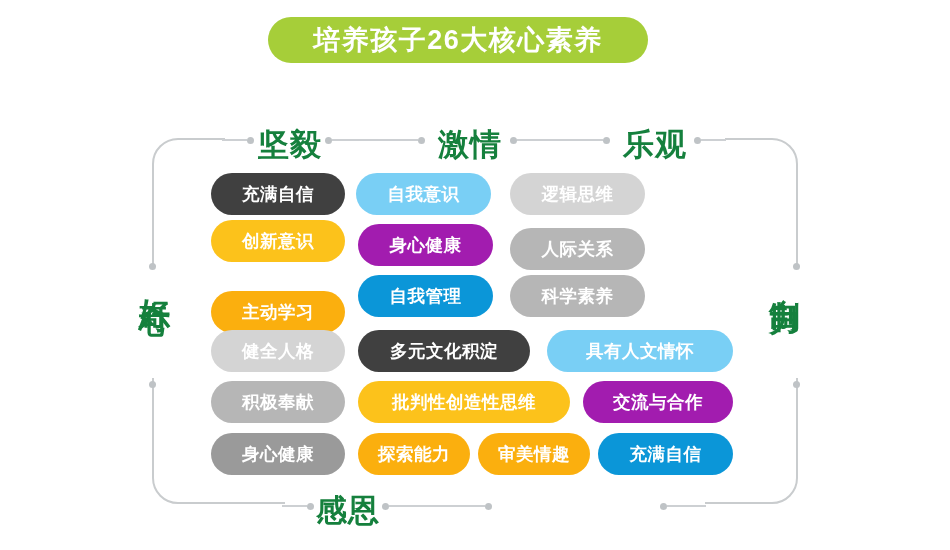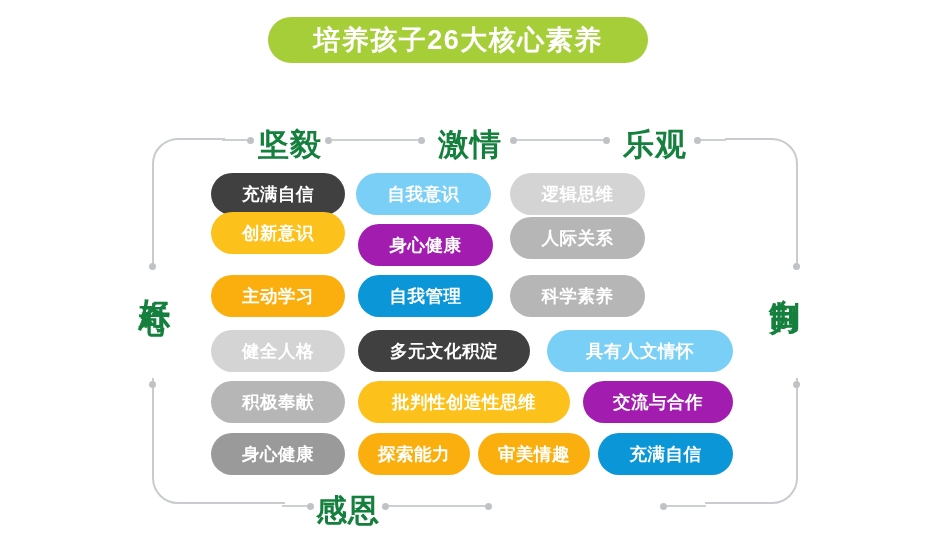--- a/index.html
+++ b/index.html
@@ -149,24 +149,24 @@
     <div class="dot"></div>
   </div>
   <div class="conn" style="left:793px; top:380px; width:9px; height:9px;">
     <div class="dot"></div>
   </div>
 
   <div id="pill-layer">
       <div class="pill c-yellow1" style="left: 211px; top: 173px; width: 134px;">充满自信</div>
       <div class="pill c-blue1" style="left: 356px; top: 173px; width: 135px;">自我意识</div>
       <div class="pill c-gray1" style="left: 510px; top: 173px; width: 135px;">逻辑思维</div>
-      <div class="pill c-yellow2" style="left: 211px; top: 212px; width: 134px;">创新意识</div>
+      <div class="pill c-yellow2" style="left: 211px; top: 220px; width: 134px;">创新意识</div>
       <div class="pill c-blue2" style="left: 358px; top: 224px; width: 135px;">身心健康</div>
-      <div class="pill c-gray2" style="left: 510px; top: 217px; width: 135px;">人际关系</div>
-      <div class="pill c-yellow3" style="left: 211px; top: 275px; width: 134px;">主动学习</div>
+      <div class="pill c-gray2" style="left: 510px; top: 228px; width: 135px;">人际关系</div>
+      <div class="pill c-yellow3" style="left: 211px; top: 291px; width: 134px;">主动学习</div>
       <div class="pill c-blue3" style="left: 358px; top: 275px; width: 135px;">自我管理</div>
       <div class="pill c-gray2" style="left: 510px; top: 275px; width: 135px;">科学素养</div>
       <div class="pill c-gray1" style="left: 211px; top: 330px; width: 134px;">健全人格</div>
       <div class="pill c-yellow1" style="left: 358px; top: 330px; width: 172px;">多元文化积淀</div>
       <div class="pill c-blue1" style="left: 547px; top: 330px; width: 186px;">具有人文情怀</div>
       <div class="pill c-gray2" style="left: 211px; top: 381px; width: 134px;">积极奉献</div>
       <div class="pill c-yellow2" style="left: 358px; top: 381px; width: 212px;">批判性创造性思维</div>
       <div class="pill c-blue2" style="left: 583px; top: 381px; width: 150px;">交流与合作</div>
       <div class="pill c-gray3" style="left: 211px; top: 433px; width: 134px;">身心健康</div>
       <div class="pill c-yellow3" style="left: 358px; top: 433px; width: 112px;">探索能力</div>

